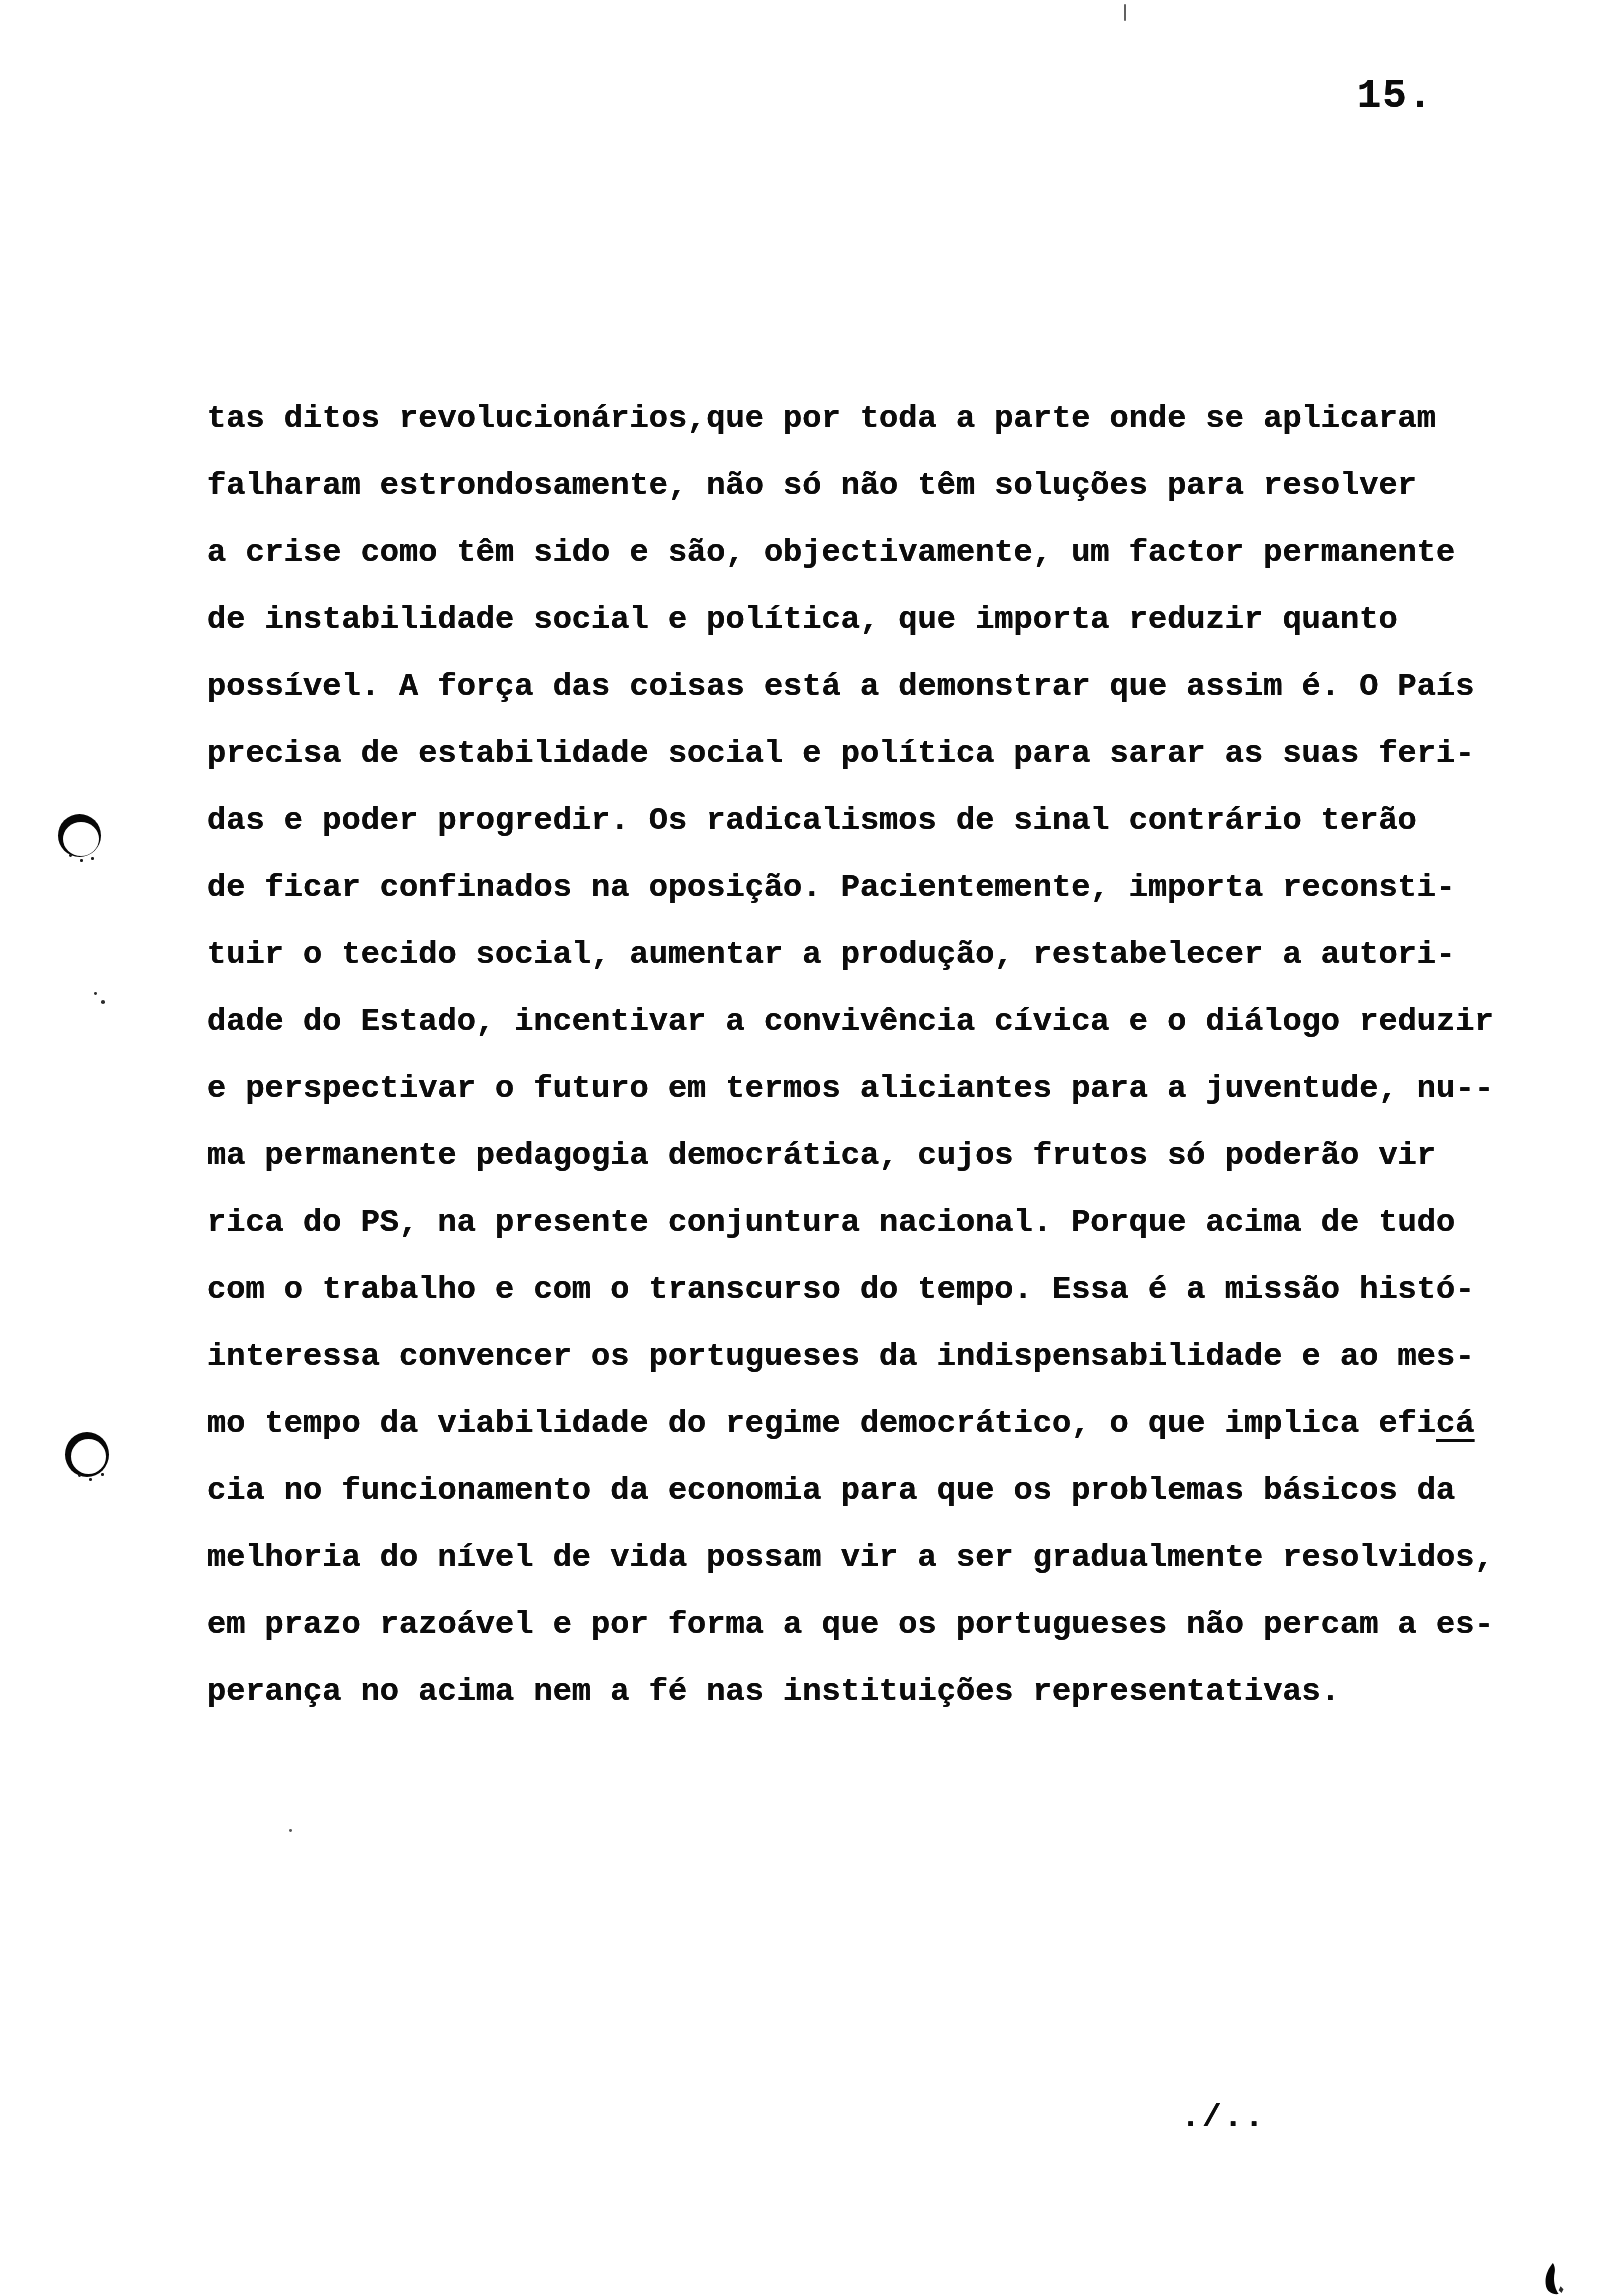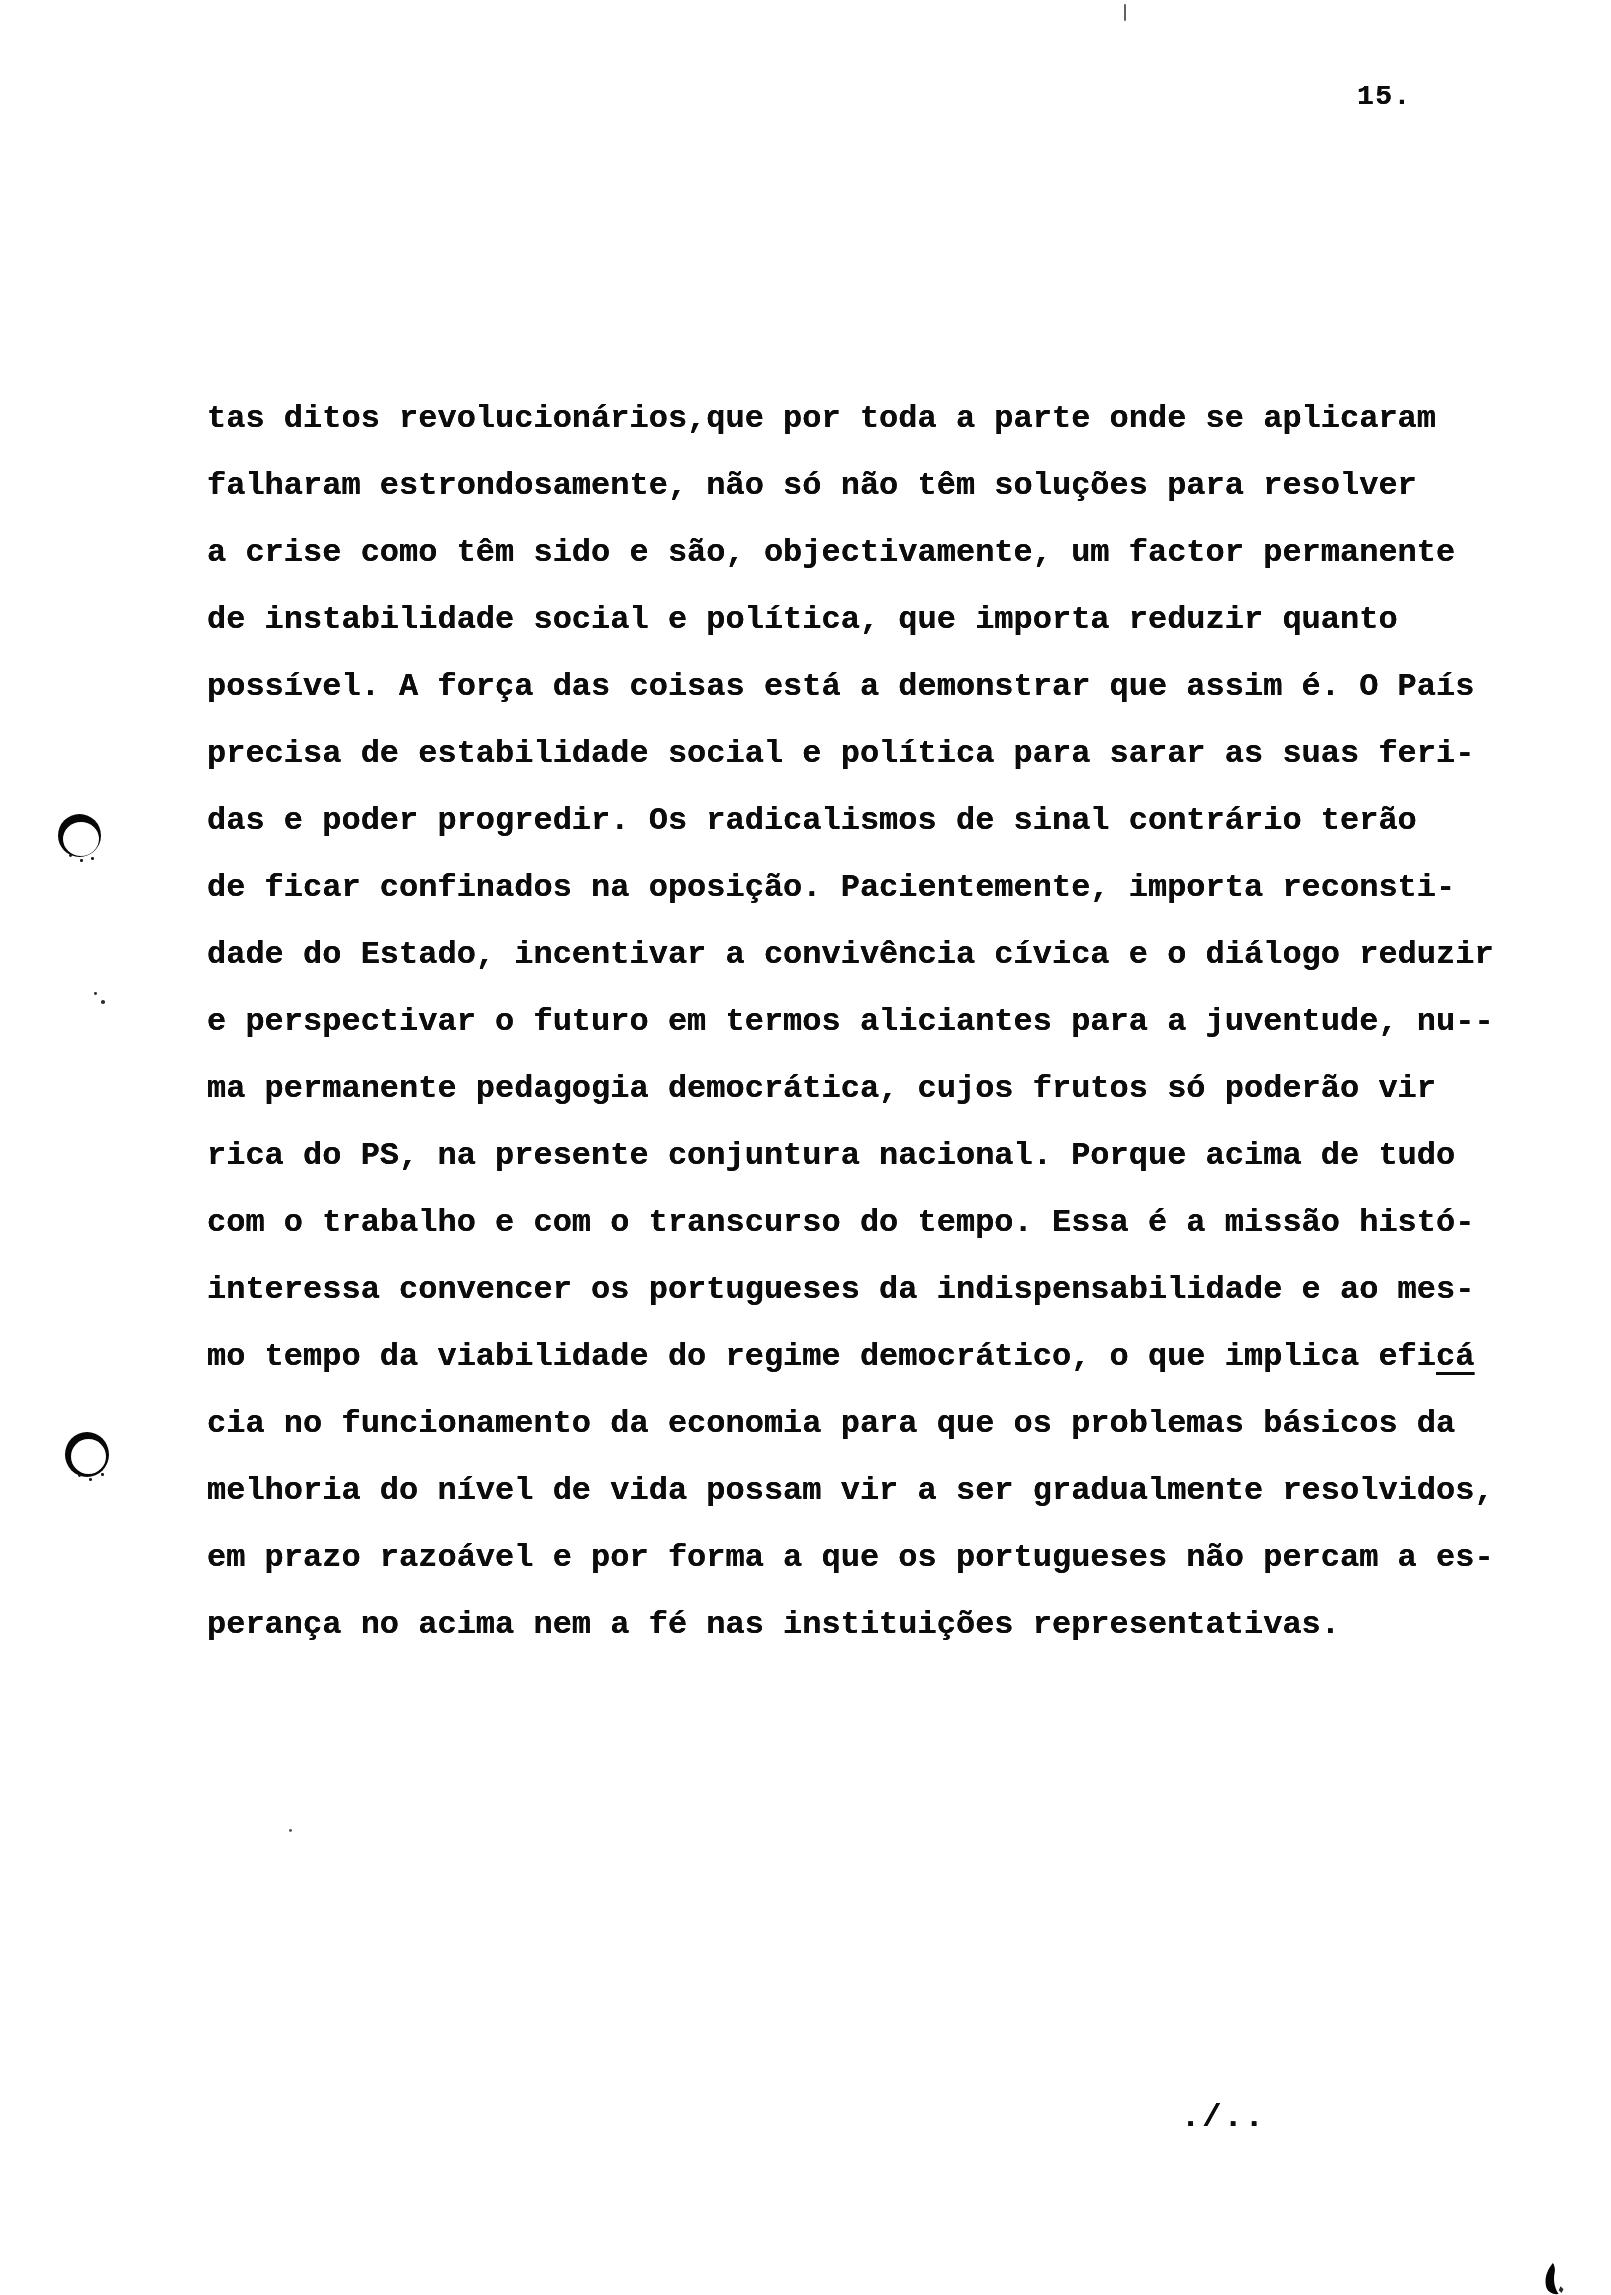--- a/index.html
+++ b/index.html
@@ -6,21 +6,21 @@
   .page{
     position:relative;
     width:1612px;height:2295px;
     background:var(--paper,#ffffff);
     overflow:hidden;
     font-family:"Liberation Mono", monospace;
     color:var(--ink,#0c0c0c);
   }
   .page-number{
     position:absolute;left:1357px;top:81px;
-    font-size:28px;line-height:32px;font-weight:700;
+    font-size:40px;line-height:32px;font-weight:700;
     letter-spacing:1.5px;
     text-shadow:0 0 0.5px var(--ink,#0c0c0c);
     white-space:pre;
   }
   .textblock{
     position:absolute;left:207px;top:385px;width:1366px;
   }
   .line{
     height:67px;line-height:67px;
     font-size:32px;font-weight:700;
@@ -85,20 +85,21 @@
 
   <div class="textblock">
       <div class="line"><span>tas ditos revolucionários,que por toda a parte onde se aplicaram</span></div>
       <div class="line"><span>falharam estrondosamente, não só não têm soluções para resolver</span></div>
       <div class="line"><span>a crise como têm sido e são, objectivamente, um factor permanente</span></div>
       <div class="line"><span>de instabilidade social e política, que importa reduzir quanto</span></div>
       <div class="line"><span>possível. A força das coisas está a demonstrar que assim é. O País</span></div>
       <div class="line"><span>precisa de estabilidade social e política para sarar as suas feri-</span></div>
       <div class="line"><span>das e poder progredir. Os radicalismos de sinal contrário terão</span></div>
       <div class="line"><span>de ficar confinados na oposição. Pacientemente, importa reconsti-</span></div>
+      <div class="line"><span>tuir o tecido social, aumentar a produção, restabelecer a autori-</span></div>
       <div class="line"><span>dade do Estado, incentivar a convivência cívica e o diálogo reduzir</span></div>
       <div class="line"><span>e perspectivar o futuro em termos aliciantes para a juventude, nu--</span></div>
       <div class="line"><span>ma permanente pedagogia democrática, cujos frutos só poderão vir</span></div>
       <div class="line"><span>rica do PS, na presente conjuntura nacional. Porque acima de tudo</span></div>
       <div class="line"><span>com o trabalho e com o transcurso do tempo. Essa é a missão histó-</span></div>
       <div class="line"><span>interessa convencer os portugueses da indispensabilidade e ao mes-</span></div>
       <div class="line"><span>mo tempo da viabilidade do regime democrático, o que implica efi</span><span class="u">cá</span></div>
       <div class="line"><span>cia no funcionamento da economia para que os problemas básicos da</span></div>
       <div class="line"><span>melhoria do nível de vida possam vir a ser gradualmente resolvidos,</span></div>
       <div class="line"><span>em prazo razoável e por forma a que os portugueses não percam a es-</span></div>

